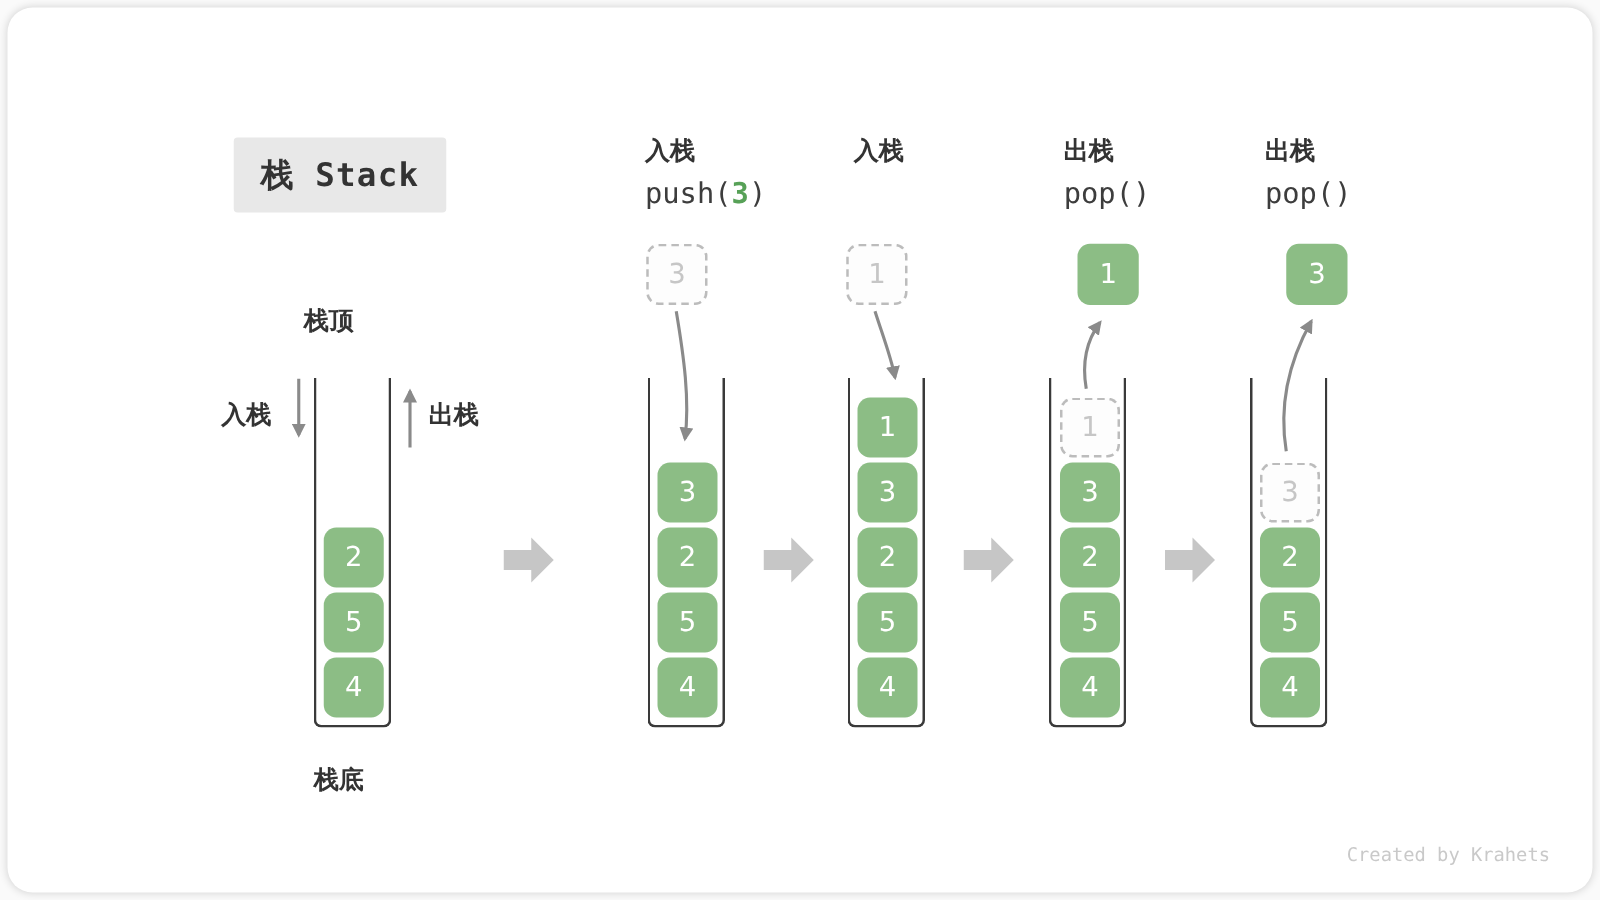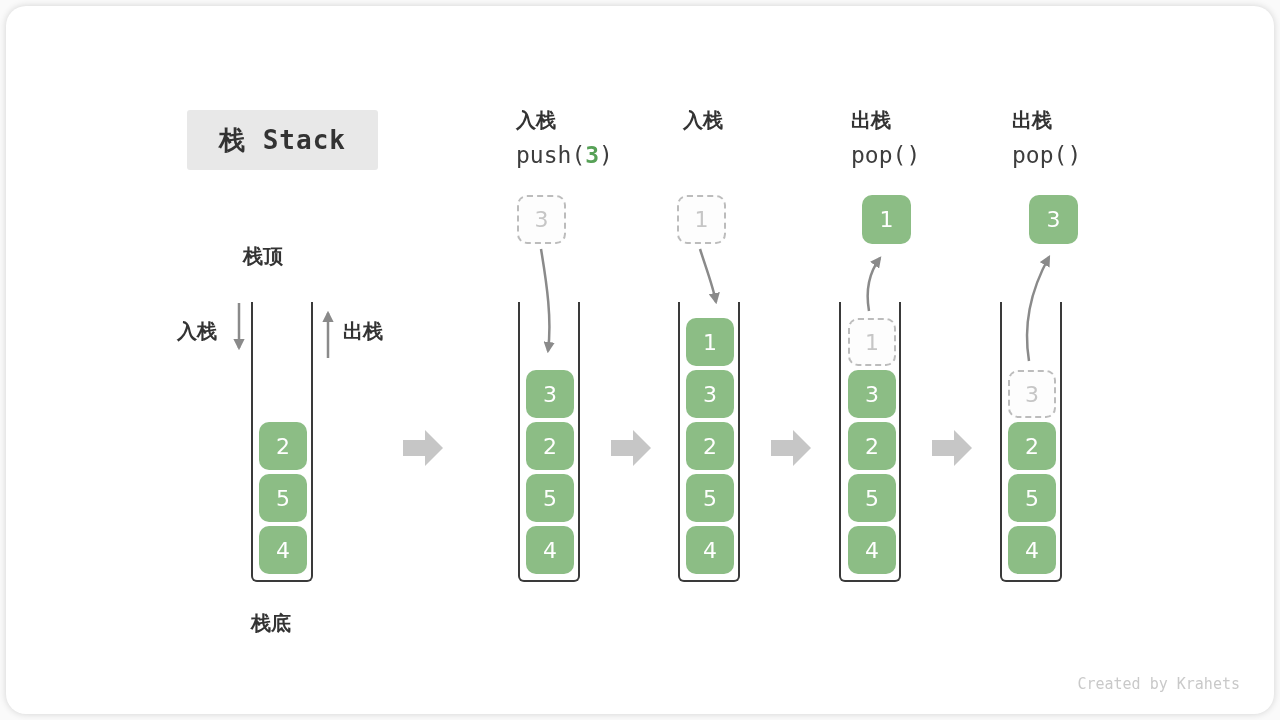--- a/index.html
+++ b/index.html
@@ -8,21 +8,21 @@
     background:#fafafa;
     font-family:"DejaVu Sans", sans-serif;
     overflow:hidden;
   }
   .card {
     position:absolute; left:6px; top:6px; right:6px; bottom:6px;
     background:#ffffff; border-radius:20px;
     box-shadow:0 0 7px rgba(0,0,0,0.16);
   }
   .title-box {
-    position:absolute; left:187px; top:110px; width:191px; height:60px;
+    position:absolute; left:187px; top:110px; width:170px; height:60px;
     background:var(--title-bg); border-radius:3px;
     display:flex; align-items:center; justify-content:center;
     font-family:"DejaVu Sans Mono", monospace;
     font-size:26px; font-weight:600; letter-spacing:1px;
     color:var(--text-dark);
   }
   .op { position:absolute; top:106px; width:170px; }
   .op-cjk {
     font-size:20px; font-weight:bold; color:var(--text-dark); line-height:28px;
   }

